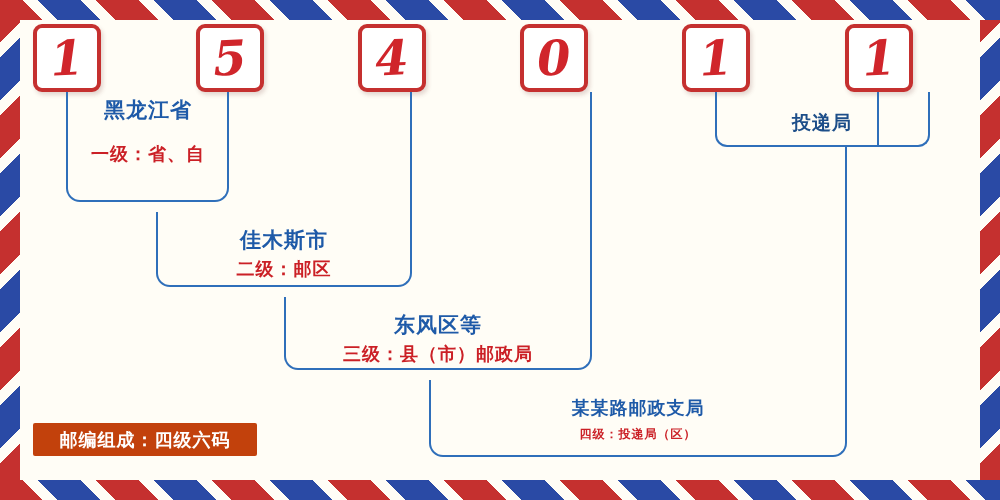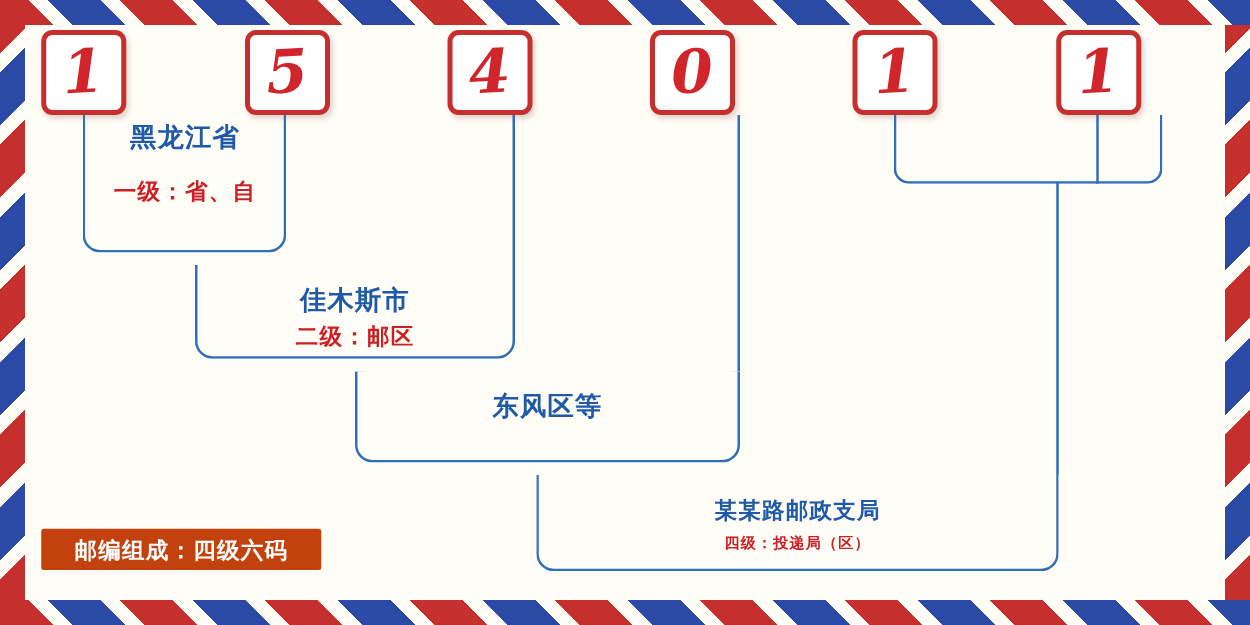--- a/index.html
+++ b/index.html
@@ -103,20 +103,22 @@
 
   <div class="title" style="left:48px;top:96px;width:200px;font-size:21px;">黑龙江省</div>
   <div class="desc" style="left:48px;top:142px;width:200px;font-size:18px;line-height:23px;">
     <div>一级：省、自</div>
   </div>
 
   <div class="title" style="left:184px;top:226px;width:200px;font-size:21px;">佳木斯市</div>
   <div class="desc" style="left:184px;top:257px;width:200px;font-size:18px;">二级：邮区</div>
 
   <div class="title" style="left:338px;top:311px;width:200px;font-size:21px;">东风区等</div>
+  <div class="desc" style="left:313px;top:342px;width:250px;font-size:18px;">三级：县（市）邮政局</div>
 
   <div class="title" style="left:513px;top:396px;width:250px;font-size:18px;">某某路邮政支局</div>
   <div class="desc" style="left:513px;top:426px;width:250px;font-size:12px;">四级：投递局（区）</div>
 
+  <div class="title" style="left:722px;top:110px;width:200px;font-size:19px;color:#1d4e89;">投递局</div>
 
   <div class="stamp">邮编组成：四级六码</div>
 
 </div>
 
 </body></html>

